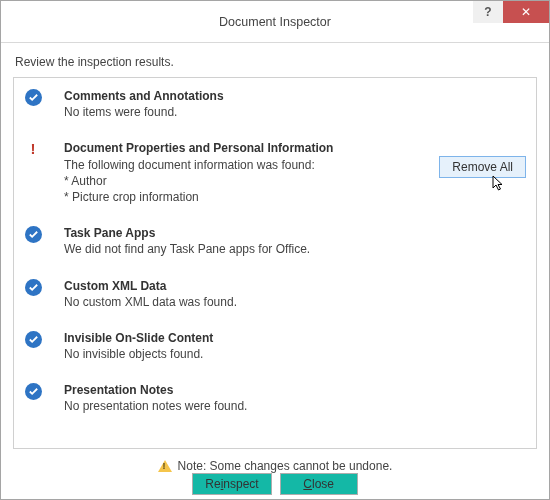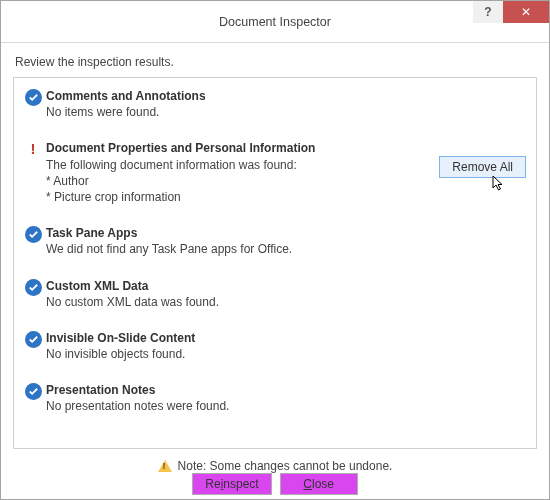--- a/index.html
+++ b/index.html
@@ -64,21 +64,21 @@
   .results {
     border: 1px solid #d0d0d0;
     height: 372px;
     overflow: auto;
     background: #fff;
   }
   .section {
     display: flex;
     padding: 10px 10px 10px 8px;
     align-items: flex-start;
-    gap: 2px;
+    gap: 20px;
   }
   .icon-col {
     width: 22px;
     flex: none;
     display: flex;
     justify-content: center;
     padding-top: 1px;
   }
   .check-icon {
     width: 17px; height: 17px;
@@ -103,21 +103,21 @@
   .txt-col .hdr {
     font-weight: bold;
     color: #333;
   }
   .action-col {
     flex: none;
     padding-top: 0px;
     margin-top: 16px;
   }
   .btn {
-    background: #d946ef;
+    background: #14b8a6;
     border: 1px solid #adadad;
     padding: 3px 12px;
     font-family: inherit;
     font-size: 12px;
     color: #333;
     min-width: 76px;
     position: relative;
   }
   .btn.hover {
     background: #e6f1fb;

